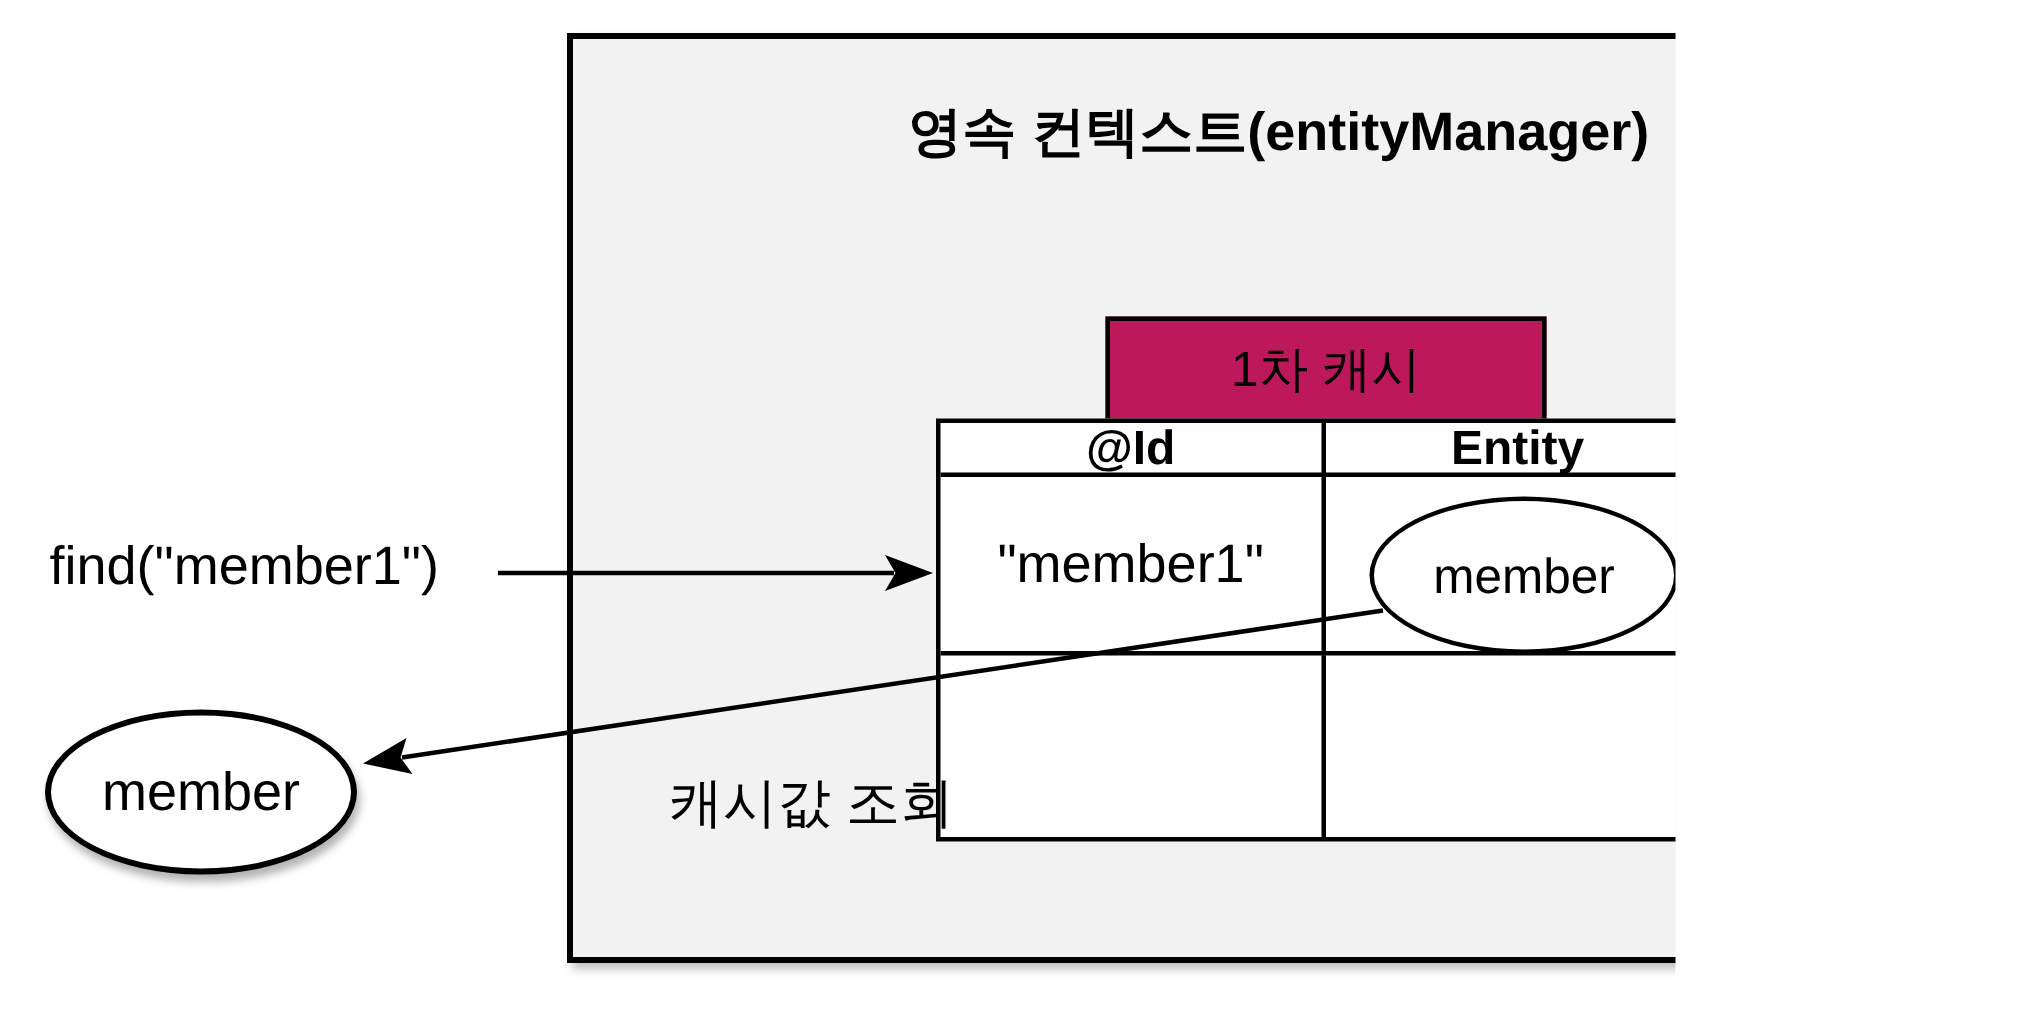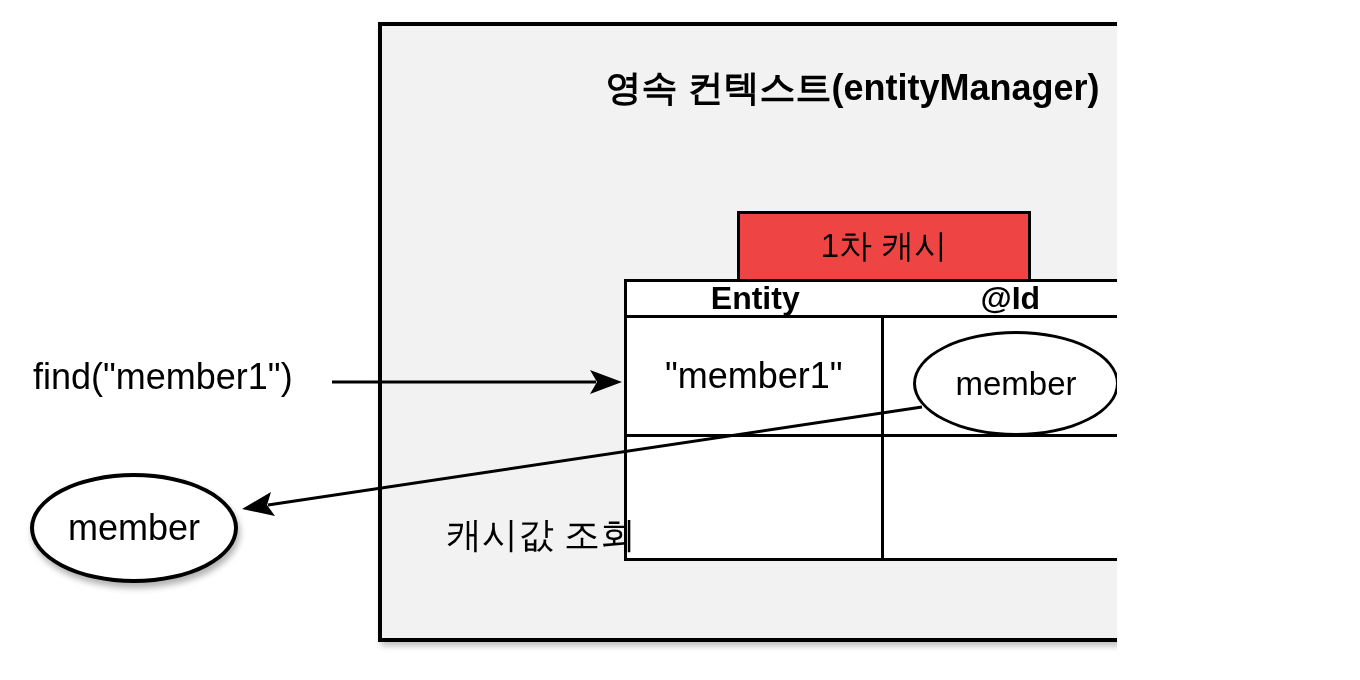--- a/index.html
+++ b/index.html
@@ -41,21 +41,21 @@
   }
 
   
   .cache-box {
     position: absolute;
     left: 737px;
     top: 211px;
     width: 294px;
     height: 71px;
     box-sizing: border-box;
-    background: #ef4444;
+    background: #be185d;
     border: 3px solid #000000;
     display: flex;
     align-items: center;
     justify-content: center;
     font-size: 33px;
   }
 
   
   .cache-table {
     position: absolute;
@@ -152,22 +152,22 @@
 <div class="canvas">
 
   <div class="context-box"></div>
   <div class="context-title">영속 컨텍스트(entityManager)</div>
 
   <div class="cache-box">
     <span>1차 캐시</span>
   </div>
 
   <div class="cache-table">
+    <div class="cell header col-divider row-divider">@Id</div>
     <div class="cell header row-divider">Entity</div>
-    <div class="cell header col-divider row-divider">@Id</div>
 
     <div class="cell id-value col-divider row-divider">"member1"</div>
     <div class="cell row-divider"></div>
 
     <div class="cell col-divider"></div>
     <div class="cell"></div>
   </div>
 
   <div class="entity-ellipse">
     <span>member</span>

